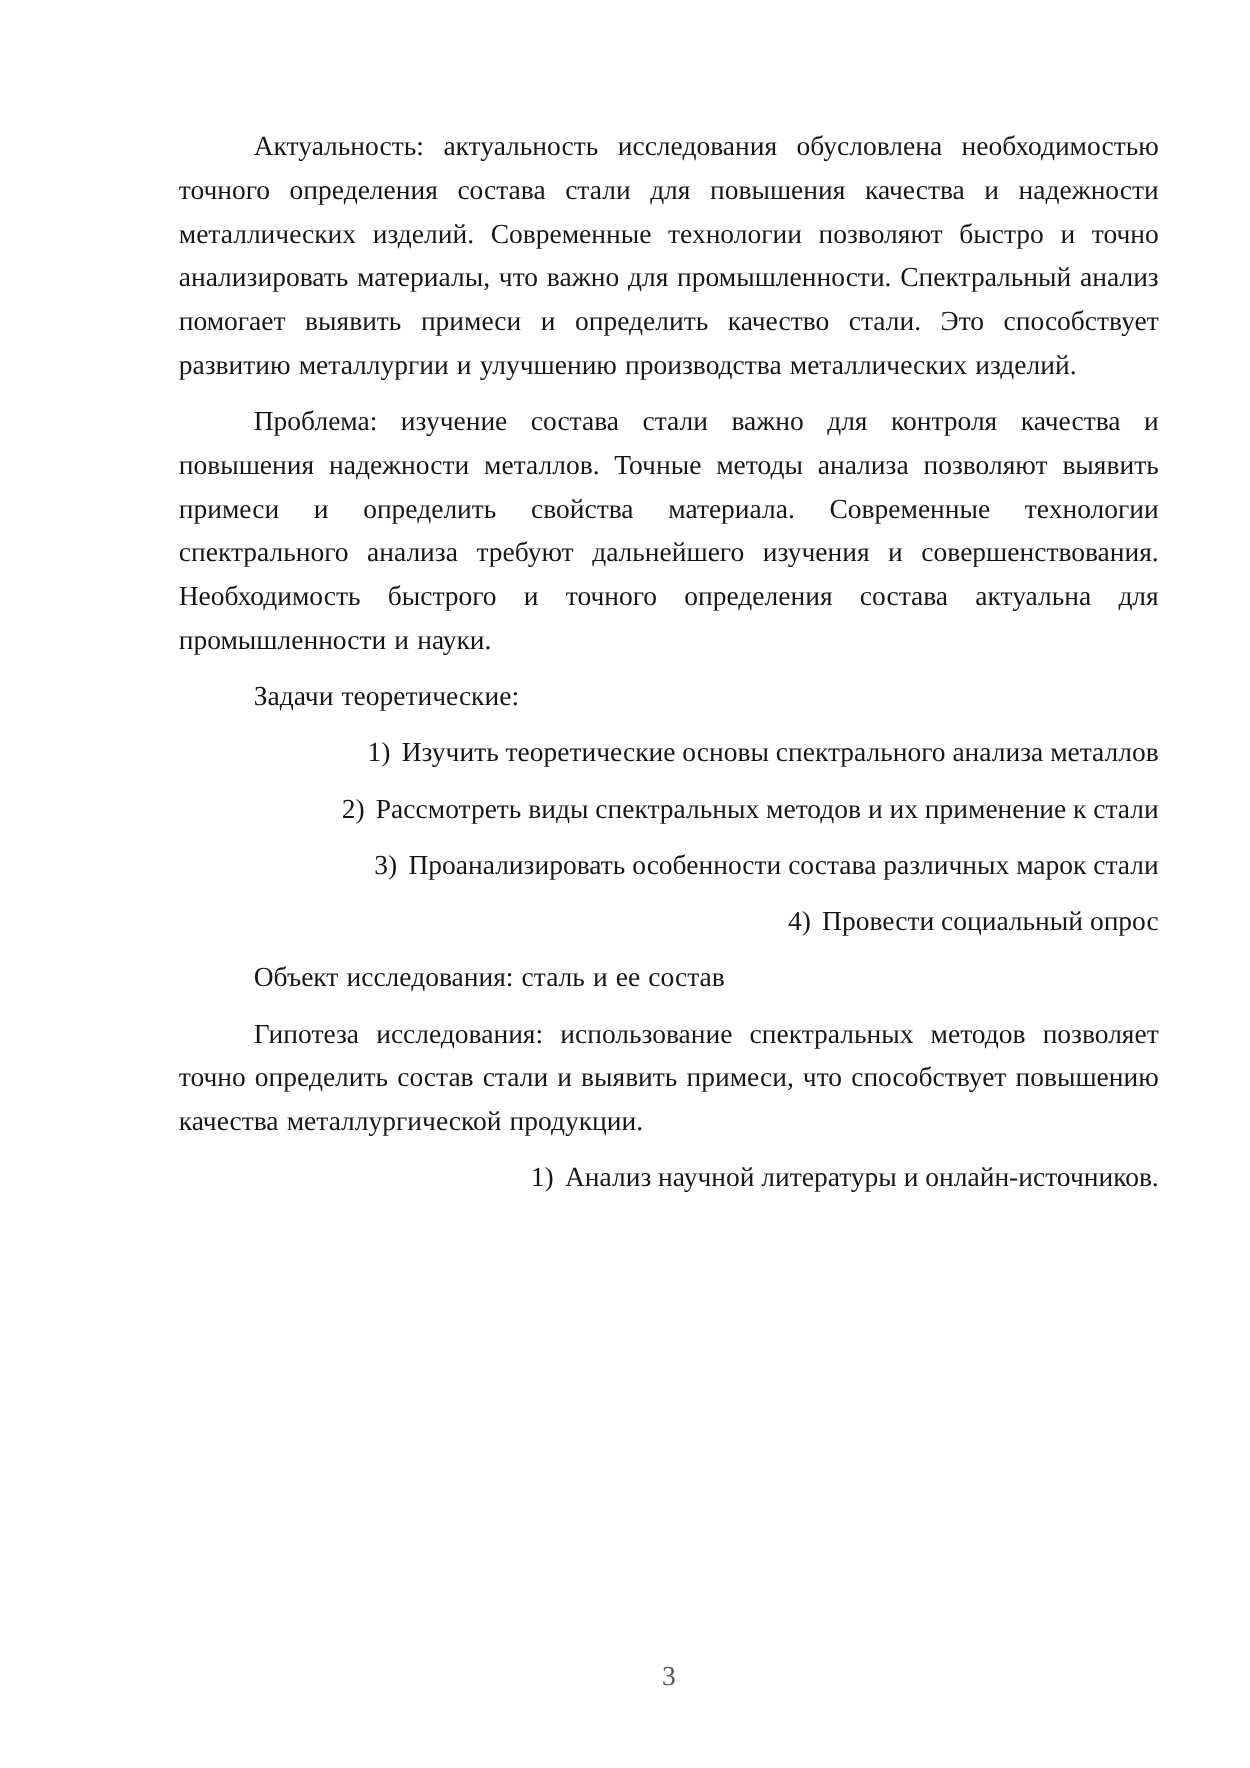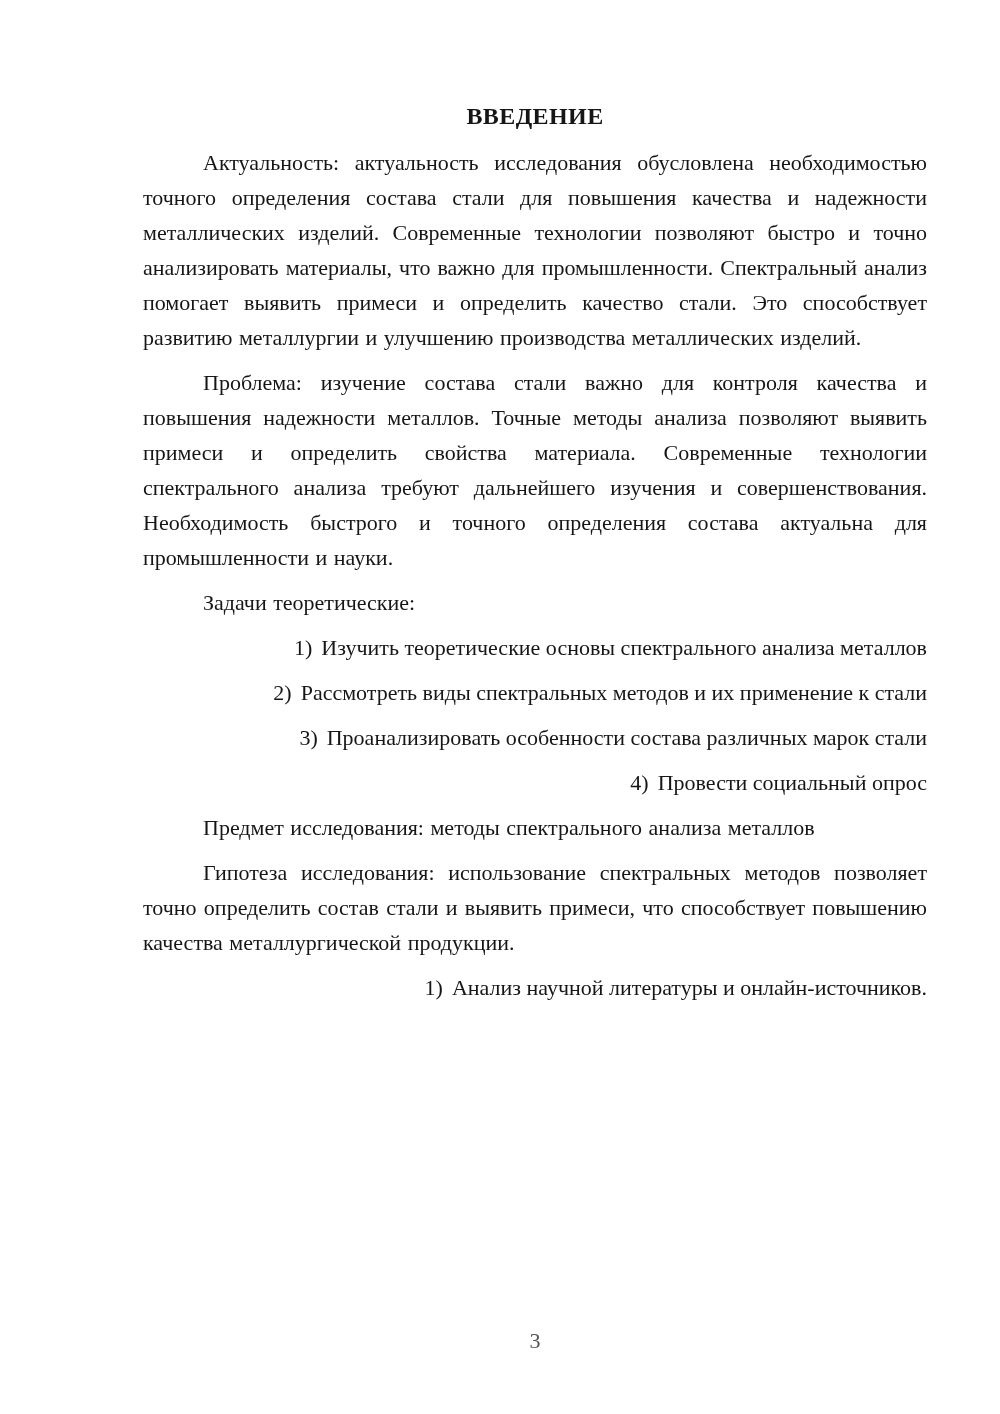--- a/index.html
+++ b/index.html
@@ -58,21 +58,20 @@
     line-height: 35px;
     color: #555555;
   }
 </style>
 </head>
 <body>
 
 <div class="page">
   <div class="content">
 
-    <h1 class="title">ВВЕДЕНИЕ</h1>
 
     <p class="para">Актуальность: актуальность исследования обусловлена необходимостью точного определения состава стали для повышения качества и надежности металлических изделий. Современные технологии позволяют быстро и точно анализировать материалы, что важно для промышленности. Спектральный анализ помогает выявить примеси и определить качество стали. Это способствует развитию металлургии и улучшению производства металлических изделий.</p>
 
     <p class="para">Проблема: изучение состава стали важно для контроля качества и повышения надежности металлов. Точные методы анализа позволяют выявить примеси и определить свойства материала. Современные технологии спектрального анализа требуют дальнейшего изучения и совершенствования. Необходимость быстрого и точного определения состава актуальна для промышленности и науки.</p>
 
 
     <p class="para">Задачи теоретические:</p>
 
     <div class="list-row">
       <span class="marker">1)</span><span>Изучить теоретические основы спектрального анализа металлов</span>
@@ -80,22 +79,22 @@
     <div class="list-row">
       <span class="marker">2)</span><span>Рассмотреть виды спектральных методов и их применение к стали</span>
     </div>
     <div class="list-row">
       <span class="marker">3)</span><span>Проанализировать особенности состава различных марок стали</span>
     </div>
     <div class="list-row">
       <span class="marker">4)</span><span>Провести социальный опрос</span>
     </div>
 
+    <p class="para">Объект исследования: сталь и ее состав</p>
 
-    <p class="para">Предмет исследования: методы спектрального анализа металлов</p>
 
     <p class="para">Гипотеза исследования: использование спектральных методов позволяет точно определить состав стали и выявить примеси, что способствует повышению качества металлургической продукции.</p>
 
 
     <div class="list-row">
       <span class="marker">1)</span><span>Анализ научной литературы и онлайн-источников.</span>
     </div>
 
   </div>
 

